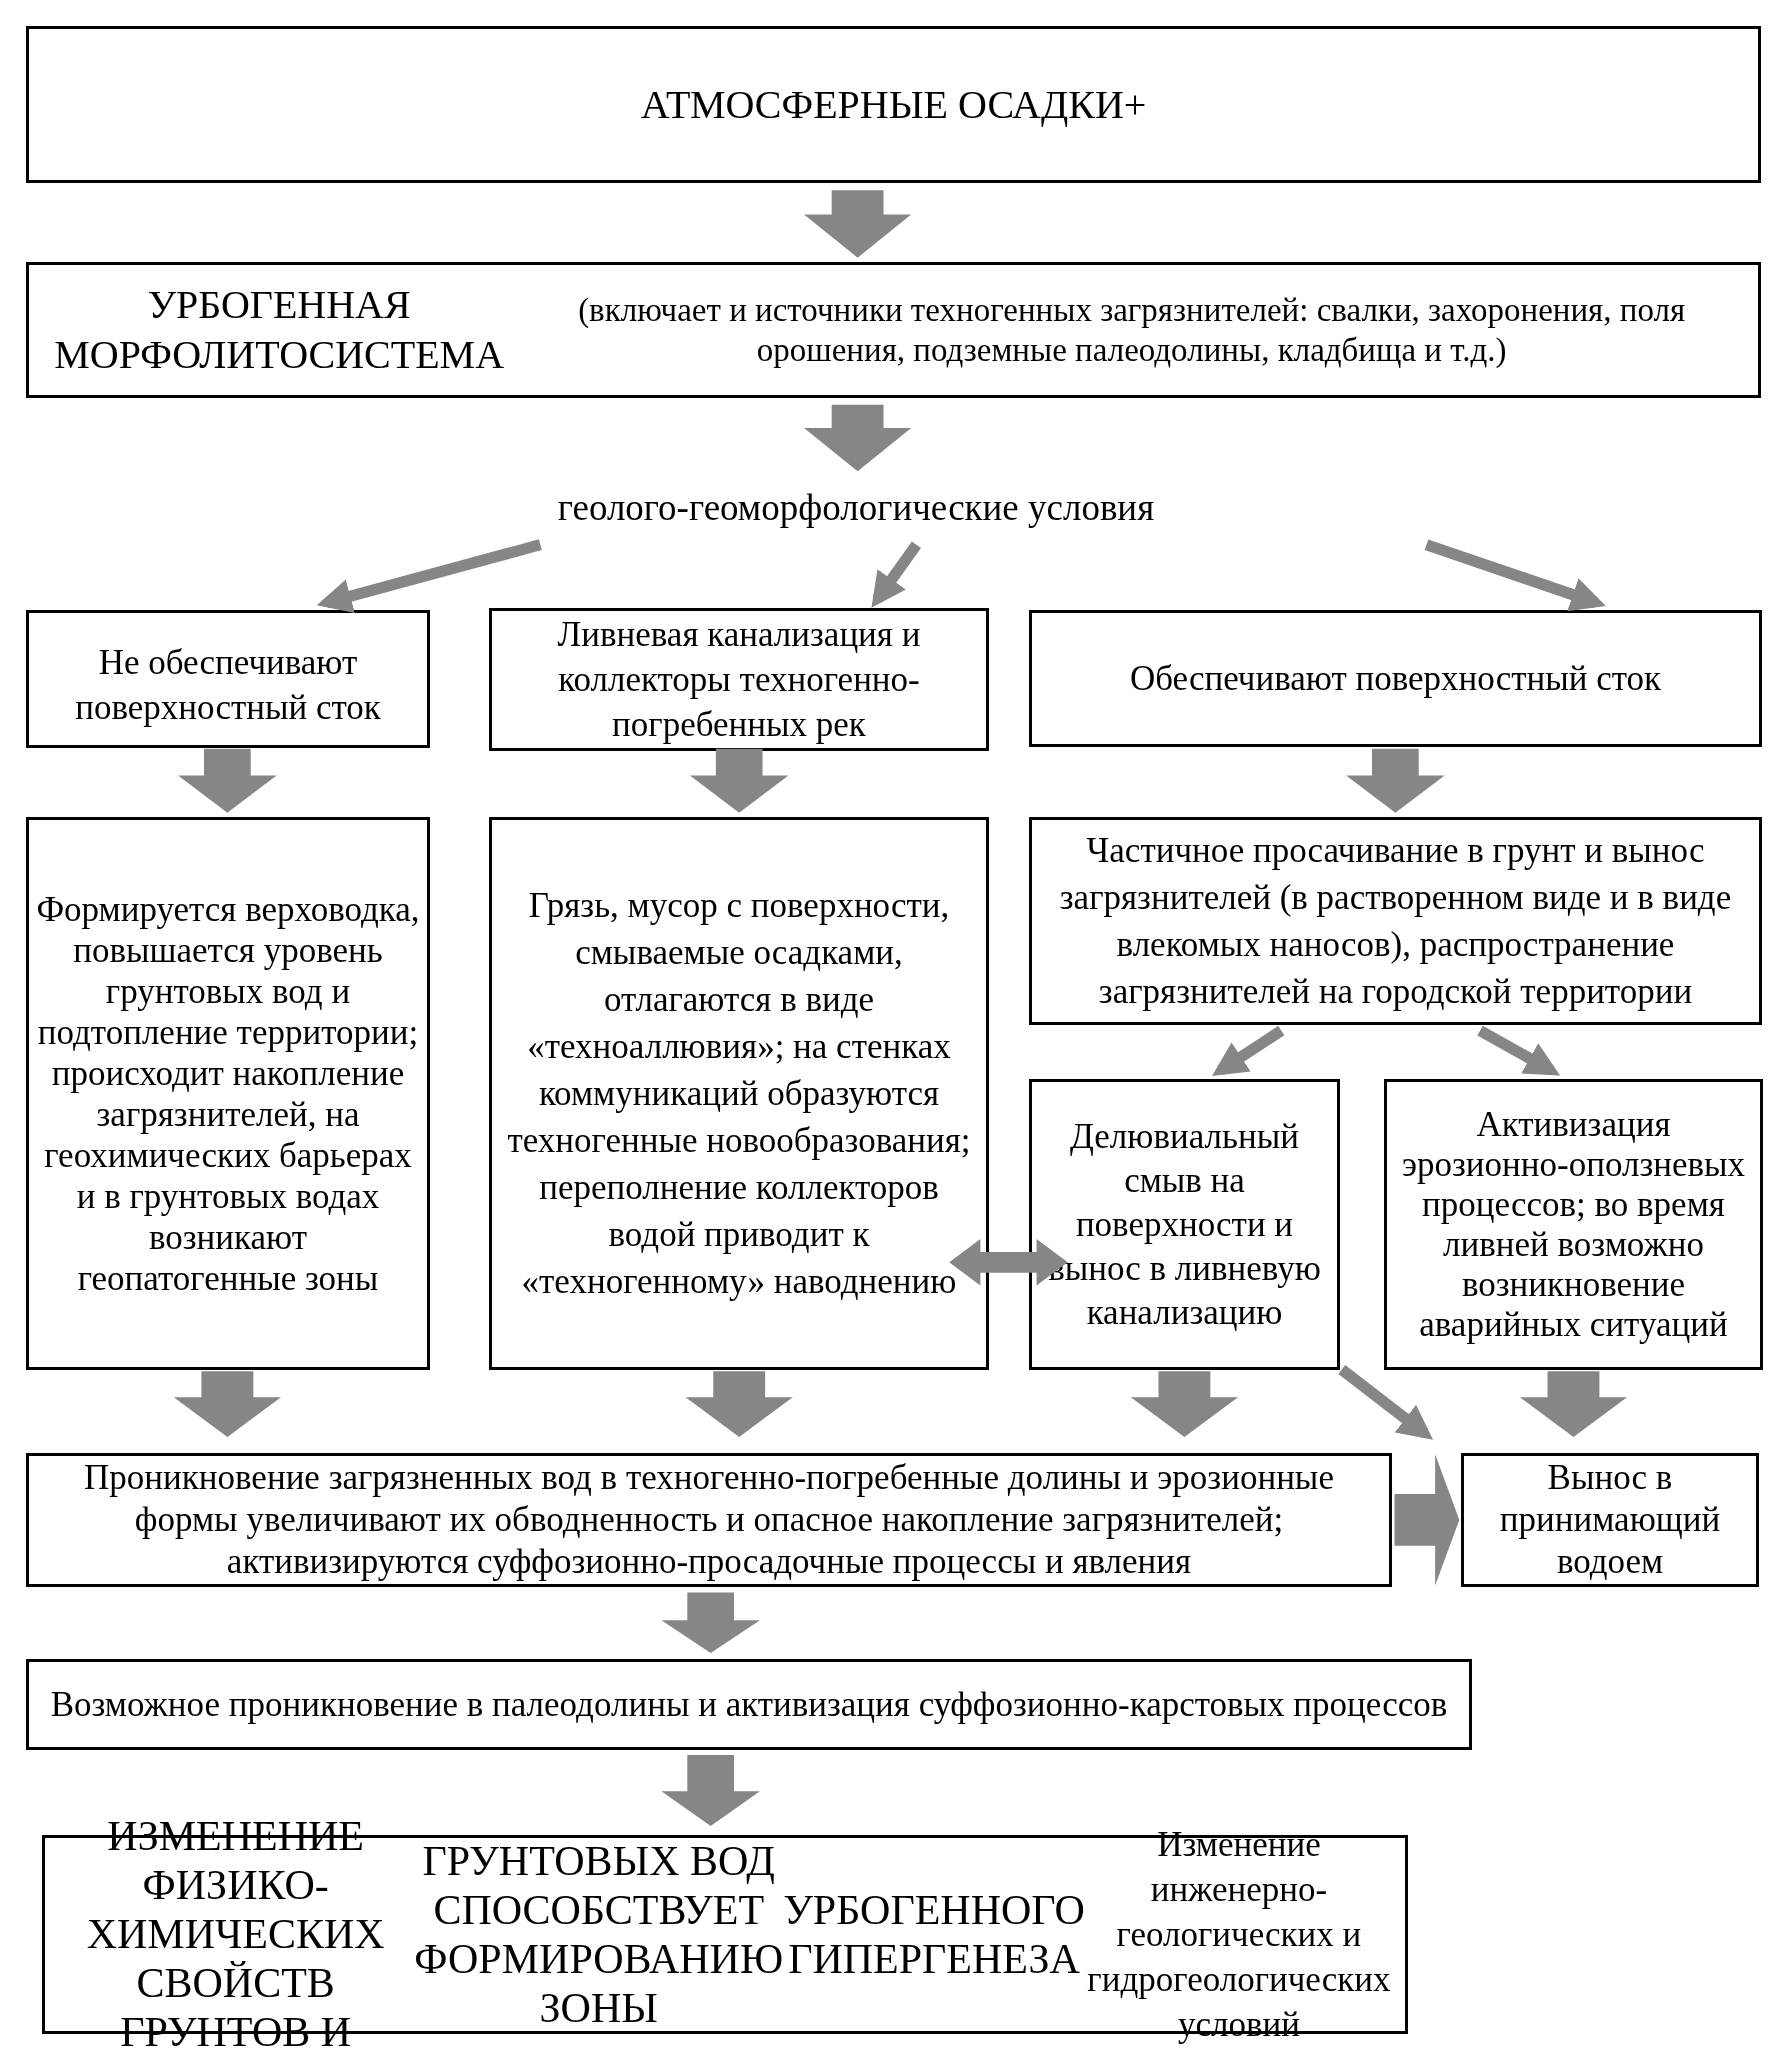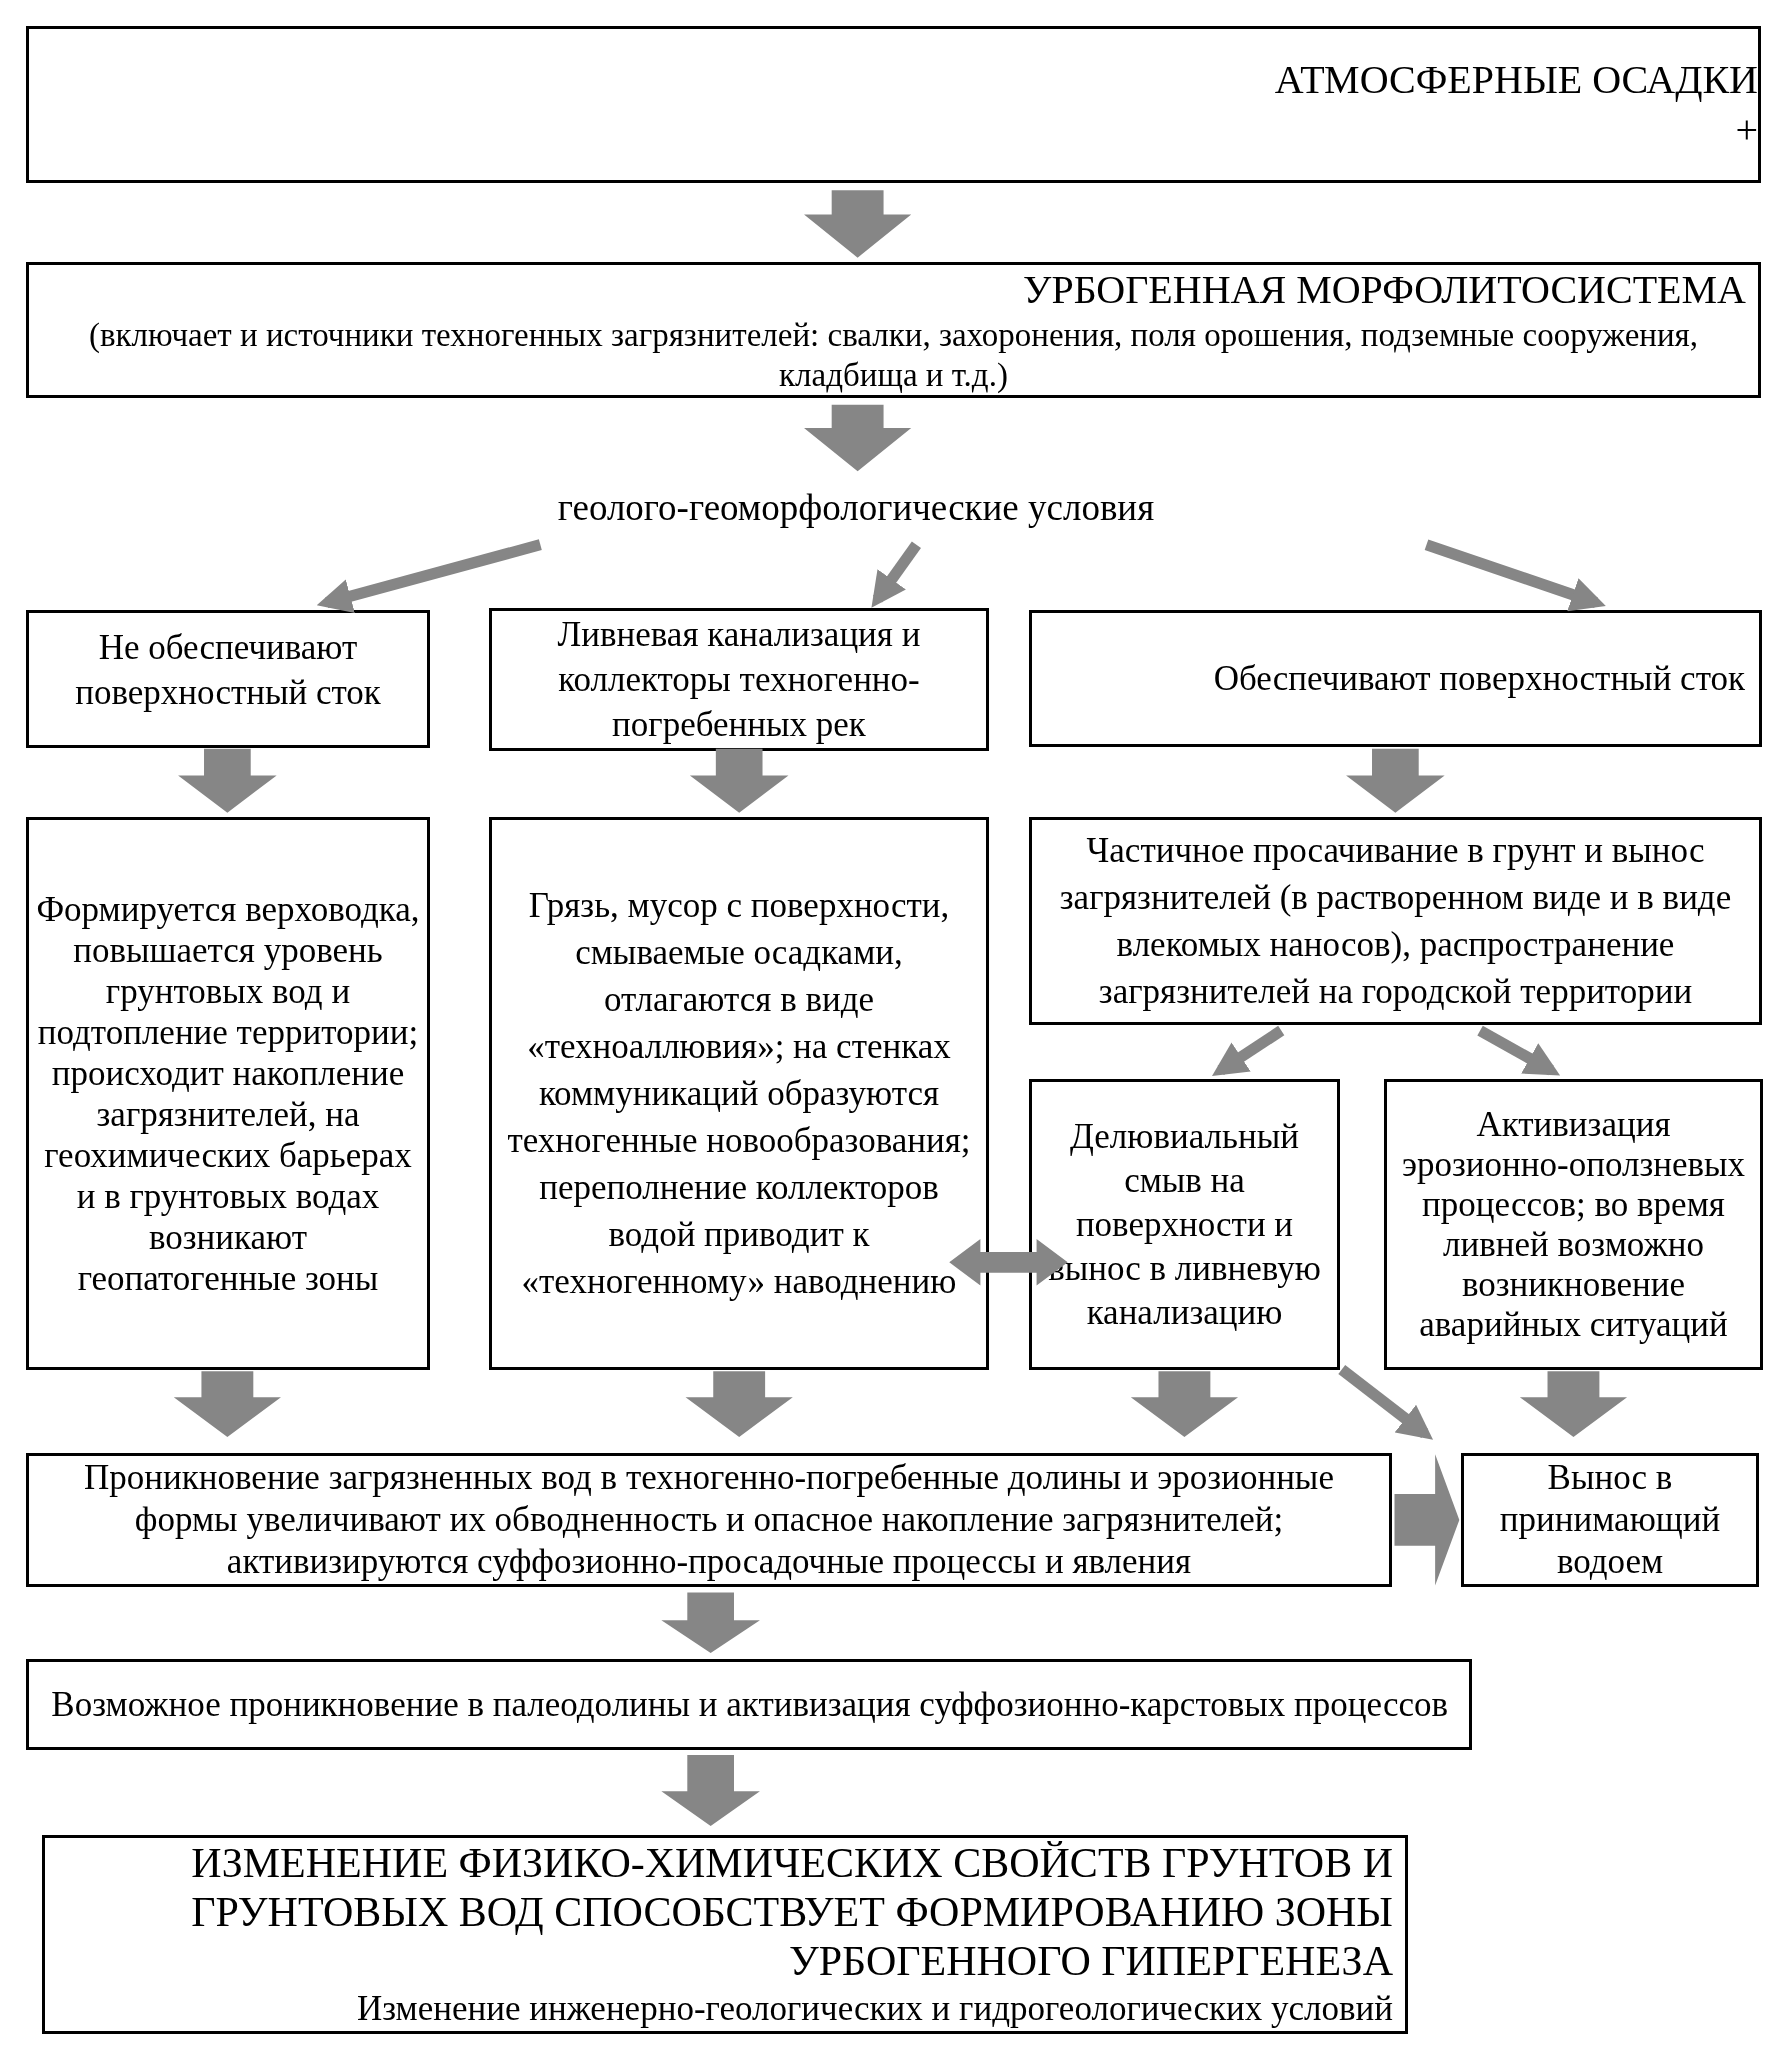--- a/index.html
+++ b/index.html
@@ -2,21 +2,21 @@
 <html style="--arrow: #868686;font-size:14px"><head>
 <meta charset="utf-8">
 <style>
   html,body{margin:0;padding:0;background:#ffffff;}
   .canvas{
     position:relative;width:1787px;height:2062px;background:#ffffff;
     font-family:"Liberation Serif","DejaVu Serif",serif;color:#000;overflow:hidden;
   }
   .box{
     position:absolute;box-sizing:border-box;background:#fff;border:3.5px solid #000;
-    display:flex;flex-direction:column;justify-content:center;align-items:flex-end;
+    display:flex;flex-direction:row;justify-content:center;align-items:center;
     text-align:center;z-index:2;
   }
   .toplabel{position:absolute;text-align:center;z-index:2;}
   .connectors{position:absolute;left:0;top:0;z-index:3;pointer-events:none;}
   .block{fill:var(--arrow,#868686);}
   .thin{stroke:var(--arrow,#868686);stroke-width:13px;fill:none;}
   .mh{fill:var(--arrow,#868686);}
   .tline{display:block;}
 </style>
 </head>
@@ -60,21 +60,21 @@
     <polygon class="block" points="795,2030 849,2030 849,2072 879,2072 822,2112 765,2072 795,2072"></polygon>
   </svg>
 
   <div class="box" style="left:26px;top:26px;width:1735px;height:157px;font-size:40px;line-height:50px;">
     <span class="tline">АТМОСФЕРНЫЕ ОСАДКИ</span>
     <span class="tline">+</span>
   </div>
 
   <div class="box" style="left:26px;top:262px;width:1735px;height:136px;padding:1.7px 12px;">
     <span class="tline" style="font-size:40px;line-height:50px;">УРБОГЕННАЯ МОРФОЛИТОСИСТЕМА</span>
-    <span class="tline" style="font-size:33px;line-height:40px;">(включает и источники техногенных загрязнителей: свалки, захоронения, поля орошения, подземные сооружения, кладбища и т.д.)</span>
+    <span class="tline" style="font-size:33px;line-height:40px;">(включает и источники техногенных загрязнителей: свалки, захоронения, поля орошения, подземные палеодолины, кладбища и т.д.)</span>
   </div>
 
   <div class="toplabel" style="left:0;top:486px;width:1712px;font-size:37px;line-height:43px;">геолого-геоморфологические условия</div>
 
   <div class="box" style="left:26px;top:610px;width:404px;height:138px;font-size:35px;line-height:45px;justify-content:flex-start;padding:12px 15.6px 0 15.6px;">Не обеспечивают поверхностный сток</div>
   <div class="box" style="left:489px;top:608px;width:500px;height:143px;font-size:35px;line-height:45px;padding:1.7px 12px;">Ливневая канализация и коллекторы техногенно-погребенных рек</div>
   <div class="box" style="left:1029px;top:610px;width:733px;height:137px;font-size:35px;line-height:45px;padding:1.7px 14px;">Обеспечивают поверхностный сток</div>
 
   <div class="box" style="left:26px;top:817px;width:404px;height:553px;font-size:35px;line-height:41px;padding:3.5px 7px;">Формируется верховодка, повышается уровень грунтовых вод и подтопление территории; происходит накопление загрязнителей, на геохимических барьерах и в грунтовых водах возникают геопатогенные зоны</div>
   <div class="box" style="left:489px;top:817px;width:500px;height:553px;font-size:35px;line-height:47px;padding:3.5px 10.4px;">Грязь, мусор с поверхности, смываемые осадками, отлагаются в виде «техноаллювия»; на стенках коммуникаций образуются техногенные новообразования; переполнение коллекторов водой приводит к «техногенному» наводнению</div>

